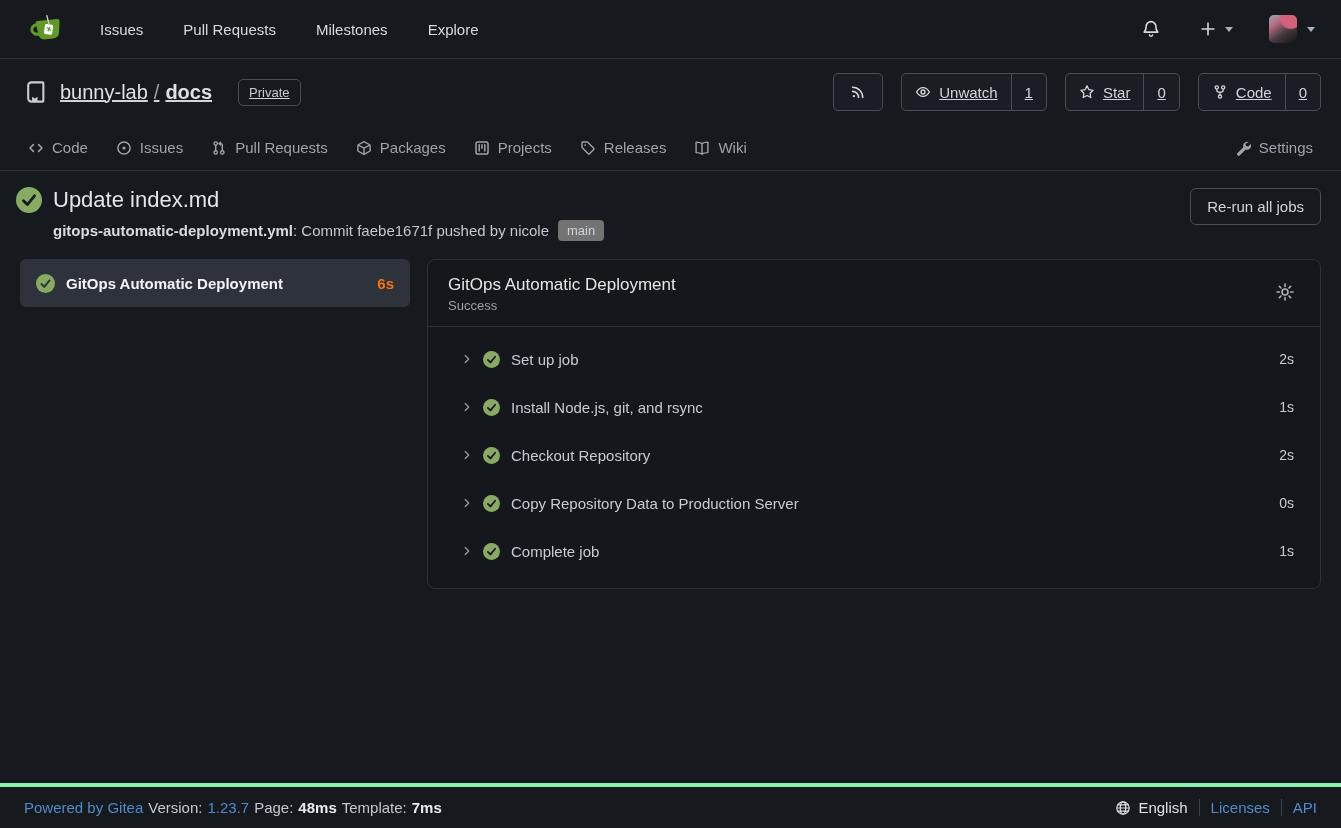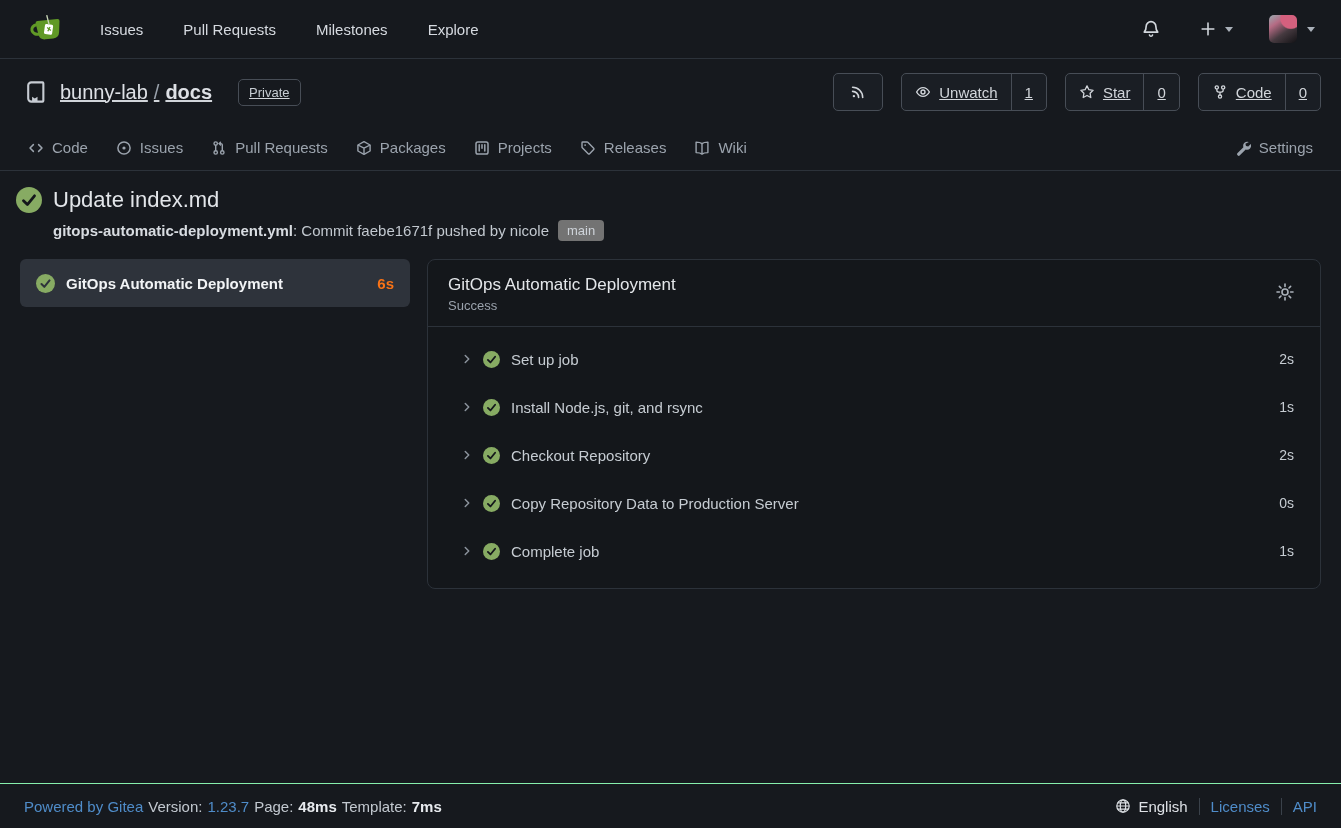--- a/index.html
+++ b/index.html
@@ -98,21 +98,21 @@
   .steps { padding:8px 0 13px 0; }
   .step { display:flex; align-items:center; height:48px; padding:0 26px 0 32px; cursor:pointer; }
   .chev { color:#8b939d; margin-right:9px; }
   .step-name { font-size:15px; color:#c6ccd2; margin-left:11px; }
   .step-dur { margin-left:auto; font-size:14px; color:#c6ccd2; }
   .check-green { color:#87ab63; }
 
   
   .footer {
     position:absolute; left:0; right:0; bottom:0; height:45px;
-    border-top:1px solid #86efac; display:flex; align-items:center;
+    border-top:4px solid #86efac; display:flex; align-items:center;
     padding:0 24px; font-size:15px; color:#c2c8cf; background:#16191e;
   }
   .footer a, .link-blue { color:#4f8cc9; text-decoration:none; cursor:pointer; }
   .footer .sp { margin-left:5px; }
   .footer b { color:#e7eaee; }
   .footer-right { margin-left:auto; display:flex; align-items:center; gap:11px; }
   .lang { display:flex; align-items:center; gap:7px; color:#dde0e5; cursor:pointer; }
   .vdiv { width:1px; height:17px; background:#3a414a; }
 </style>
 </head>
@@ -278,20 +278,21 @@
       <circle cx="8" cy="8" r="8" fill="#87ab63"></circle>
       <path d="M4.6 8.4 7 10.8l4.4-5.4" fill="none" stroke="#14171b" stroke-width="1.7" stroke-linecap="round" stroke-linejoin="round"></path>
     </svg>
     <h1 class="run-title">Update index.md</h1>
   </div>
   <div class="run-sub">
     <span class="wf">gitops-automatic-deployment.yml</span>
       <span>: Commit faebe1671f pushed by nicole</span>
     <span class="branch-badge">main</span>
   </div>
+  <button class="rerun-btn">Re-run all jobs</button>
 </section>
 
 <main class="content">
   <aside class="job-sidebar">
     <div class="job-item">
       <svg class="i18 check-green" viewBox="0 0 16 16" style="width:19px;height:19px;">
         <circle cx="8" cy="8" r="8" fill="#87ab63"></circle>
         <path d="M4.6 8.4 7 10.8l4.4-5.4" fill="none" stroke="#2e333b" stroke-width="1.7" stroke-linecap="round" stroke-linejoin="round"></path>
       </svg>
       <span class="job-name">GitOps Automatic Deployment</span>

